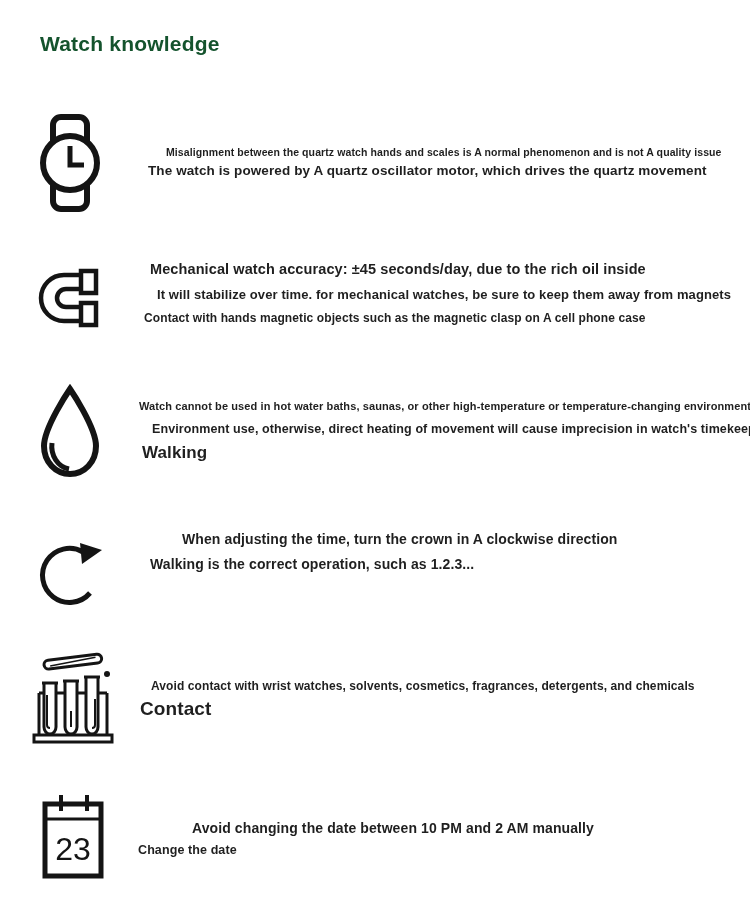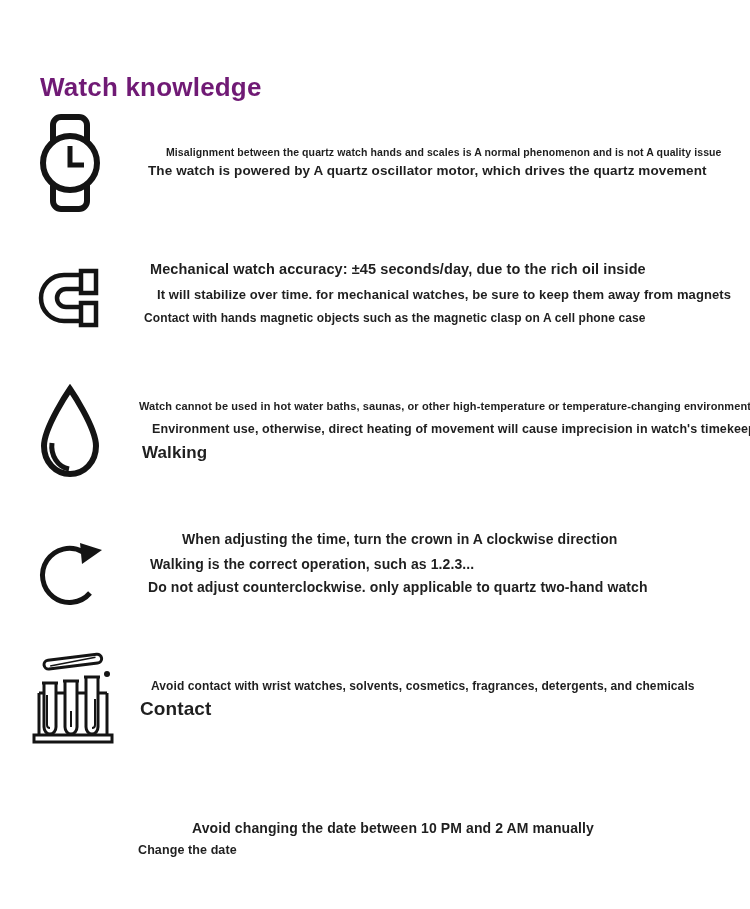--- a/index.html
+++ b/index.html
@@ -15,25 +15,24 @@
   .line {
     position: absolute;
     white-space: nowrap;
     font-weight: 700;
     color: #1f1f1f;
     letter-spacing: 0.1px;
   }
   .title {
     position: absolute;
     left: 40px; top: 32px;
-    font-size: 26px;
+    font-size: 21px;
     font-weight: 700;
-    color: #701a75;
+    color: #14532d;
     letter-spacing: 0.2px;
-    margin-top: 40px;
   }
   .icon { position: absolute; }
   .icon svg { display: block; }
   .ink-stroke { stroke: #141414; }
 </style>
 </head>
 <body>
 
 <div class="canvas">
 
@@ -72,21 +71,20 @@
   <div class="line" style="left:142px; top:443px; font-size:17px;">Walking</div>
 
   <div class="icon" style="left:36px; top:522px;">
     <svg width="72" height="92" viewBox="0 0 72 92">
       <path class="ink-stroke" d="M54 71 A27 27 0 1 1 47 30" fill="none" stroke-width="5"></path>
       <polygon points="44,21 66,28 46,42" fill="#141414"></polygon>
     </svg>
   </div>
   <div class="line" style="left:182px; top:531px; font-size:14px;text-align:right;">When adjusting the time, turn the crown in A clockwise direction</div>
   <div class="line" style="left:150px; top:556px; font-size:14px;">Walking is the correct operation, such as 1.2.3...</div>
-  <div class="line" style="left:148px; top:579px; font-size:14px;">Do not adjust counterclockwise. only applicable to quartz two-hand watch</div>
 
   <div class="icon" style="left:30px; top:645px;">
     <svg width="84" height="102" viewBox="0 0 84 102">
       <g transform="rotate(-7 44 18)">
         <rect class="ink-stroke" x="14" y="12" width="58" height="9" rx="4.5" fill="none" stroke-width="3"></rect>
         <line class="ink-stroke" x1="20" y1="18" x2="66" y2="15" stroke-width="1.5"></line>
       </g>
       <circle cx="77" cy="29" r="3" fill="#141414"></circle>
       <line class="ink-stroke" x1="9" y1="48" x2="77" y2="48" stroke-width="3"></line>
       <line class="ink-stroke" x1="9" y1="48" x2="9" y2="90" stroke-width="3"></line>
@@ -105,16 +103,25 @@
         <path class="ink-stroke" d="M0 0 V50 a6 7 0 0 0 12 0 V0" fill="#ffffff" stroke-width="3"></path>
         <line class="ink-stroke" x1="-2" y1="0" x2="14" y2="0" stroke-width="3"></line>
         <path class="ink-stroke" d="M9 22 v26 a3 3 0 0 1 -3 3" fill="none" stroke-width="2"></path>
       </g>
       <rect class="ink-stroke" x="4" y="90" width="78" height="7" fill="#ffffff" stroke-width="3"></rect>
     </svg>
   </div>
   <div class="line" style="left:151px; top:679px; font-size:12px;">Avoid contact with wrist watches, solvents, cosmetics, fragrances, detergents, and chemicals</div>
   <div class="line" style="left:140px; top:698px; font-size:19px;">Contact</div>
 
+  <div class="icon" style="left:40px; top:790px;">
+    <svg width="66" height="92" viewBox="0 0 66 92">
+      <rect class="ink-stroke" x="5" y="14" width="56" height="72" fill="none" stroke-width="5"></rect>
+      <line class="ink-stroke" x1="5" y1="29" x2="61" y2="29" stroke-width="3"></line>
+      <line class="ink-stroke" x1="21" y1="5" x2="21" y2="21" stroke-width="4"></line>
+      <line class="ink-stroke" x1="47" y1="5" x2="47" y2="21" stroke-width="4"></line>
+      <text x="33" y="70" text-anchor="middle" font-size="32" fill="#141414" font-family="Liberation Sans, DejaVu Sans, sans-serif">23</text>
+    </svg>
+  </div>
   <div class="line" style="left:192px; top:820px; font-size:14px;">Avoid changing the date between 10 PM and 2 AM manually</div>
   <div class="line" style="left:138px; top:843px; font-size:12.5px;">Change the date</div>
 
 </div>
 
 </body></html>

